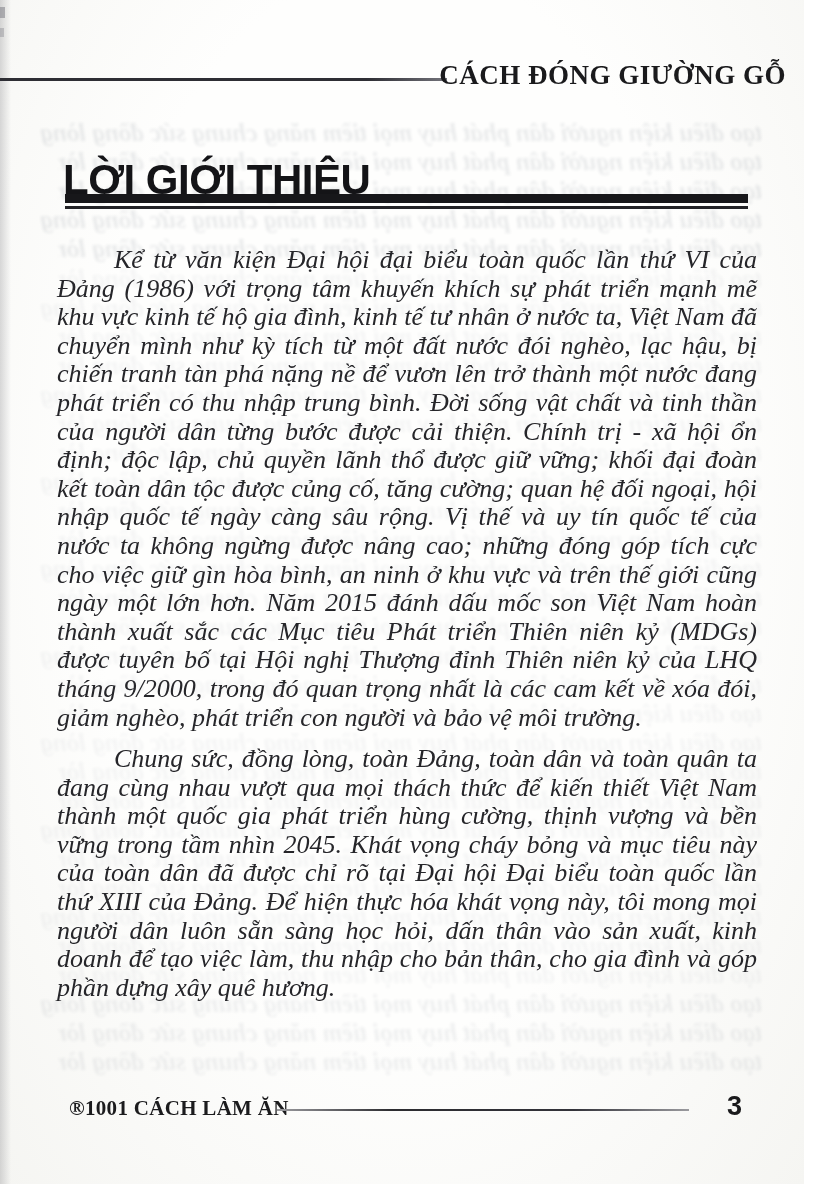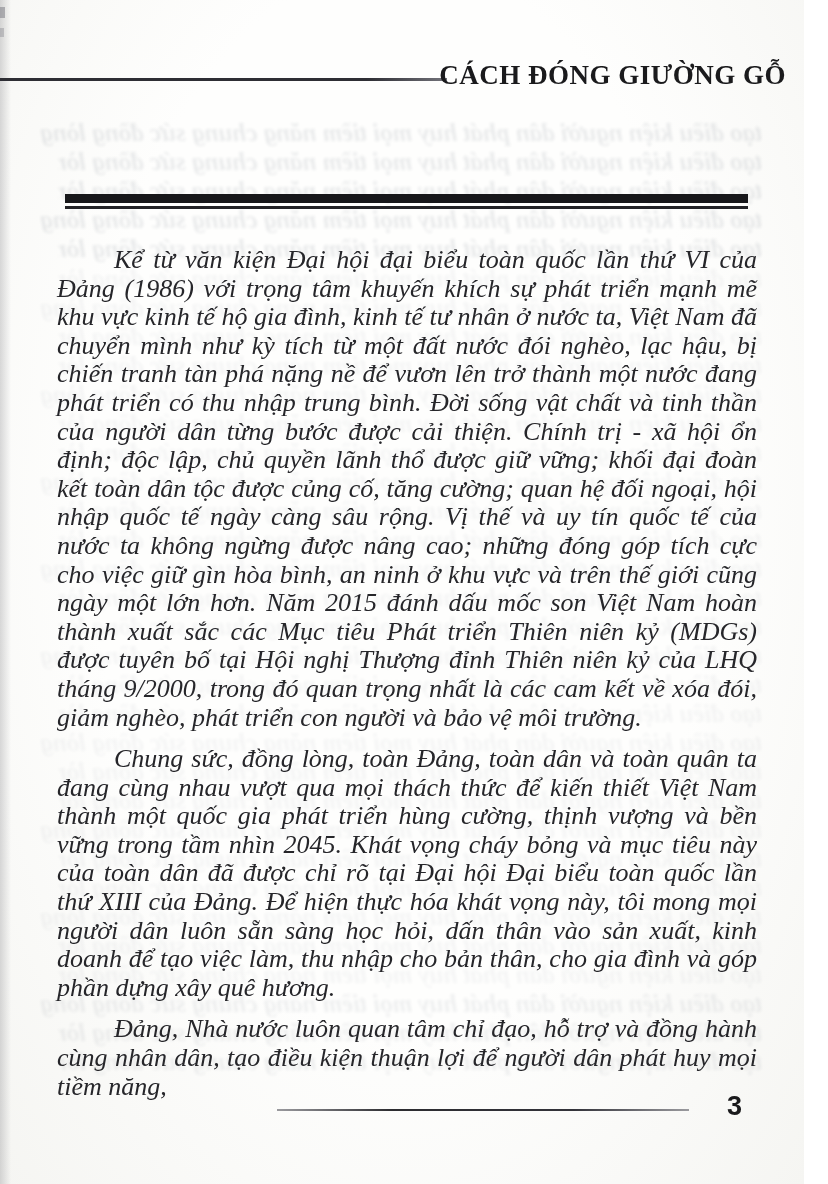--- a/index.html
+++ b/index.html
@@ -145,28 +145,29 @@
     </div>
 
   <div class="layer-front">
     <div class="edge-shadow-left"></div>
     <div class="corner-mark-a"></div>
     <div class="corner-mark-b"></div>
 
     <div class="header-rule"></div>
     <div class="running-title">CÁCH ĐÓNG GIƯỜNG GỖ</div>
 
+    <h1 class="section-heading">LỜI GIỚI THIỆU</h1>
     <div class="heading-rule">
       <div class="thick"></div>
       <div class="thin"></div>
     </div>
 
     <div class="content">
       <p>Kể từ văn kiện Đại hội đại biểu toàn quốc lần thứ VI của Đảng (1986) với trọng tâm khuyến khích sự phát triển mạnh mẽ khu vực kinh tế hộ gia đình, kinh tế tư nhân ở nước ta, Việt Nam đã chuyển mình như kỳ tích từ một đất nước đói nghèo, lạc hậu, bị chiến tranh tàn phá nặng nề để vươn lên trở thành một nước đang phát triển có thu nhập trung bình. Đời sống vật chất và tinh thần của người dân từng bước được cải thiện. Chính trị - xã hội ổn định; độc lập, chủ quyền lãnh thổ được giữ vững; khối đại đoàn kết toàn dân tộc được củng cố, tăng cường; quan hệ đối ngoại, hội nhập quốc tế ngày càng sâu rộng. Vị thế và uy tín quốc tế của nước ta không ngừng được nâng cao; những đóng góp tích cực cho việc giữ gìn hòa bình, an ninh ở khu vực và trên thế giới cũng ngày một lớn hơn. Năm 2015 đánh dấu mốc son Việt Nam hoàn thành xuất sắc các Mục tiêu Phát triển Thiên niên kỷ (MDGs) được tuyên bố tại Hội nghị Thượng đỉnh Thiên niên kỷ của LHQ tháng 9/2000, trong đó quan trọng nhất là các cam kết về xóa đói, giảm nghèo, phát triển con người và bảo vệ môi trường.</p>
       <p>Chung sức, đồng lòng, toàn Đảng, toàn dân và toàn quân ta đang cùng nhau vượt qua mọi thách thức để kiến thiết Việt Nam thành một quốc gia phát triển hùng cường, thịnh vượng và bền vững trong tầm nhìn 2045. Khát vọng cháy bỏng và mục tiêu này của toàn dân đã được chỉ rõ tại Đại hội Đại biểu toàn quốc lần thứ XIII của Đảng. Để hiện thực hóa khát vọng này, tôi mong mọi người dân luôn sẵn sàng học hỏi, dấn thân vào sản xuất, kinh doanh để tạo việc làm, thu nhập cho bản thân, cho gia đình và góp phần dựng xây quê hương.</p>
-      <p>Đảng, Nhà nước luôn quan tâm chỉ đạo, hỗ trợ và đồng hành cùng nhân dân, tạo điều kiện thuận lợi để người dân phát huy mọi tiềm năng,</p>
     </div>
 
+    <div class="footer-imprint">®1001 CÁCH LÀM ĂN</div>
     <div class="footer-rule"></div>
     <div class="page-number">3</div>
   </div>
 
 </div>
 
 </body></html>

